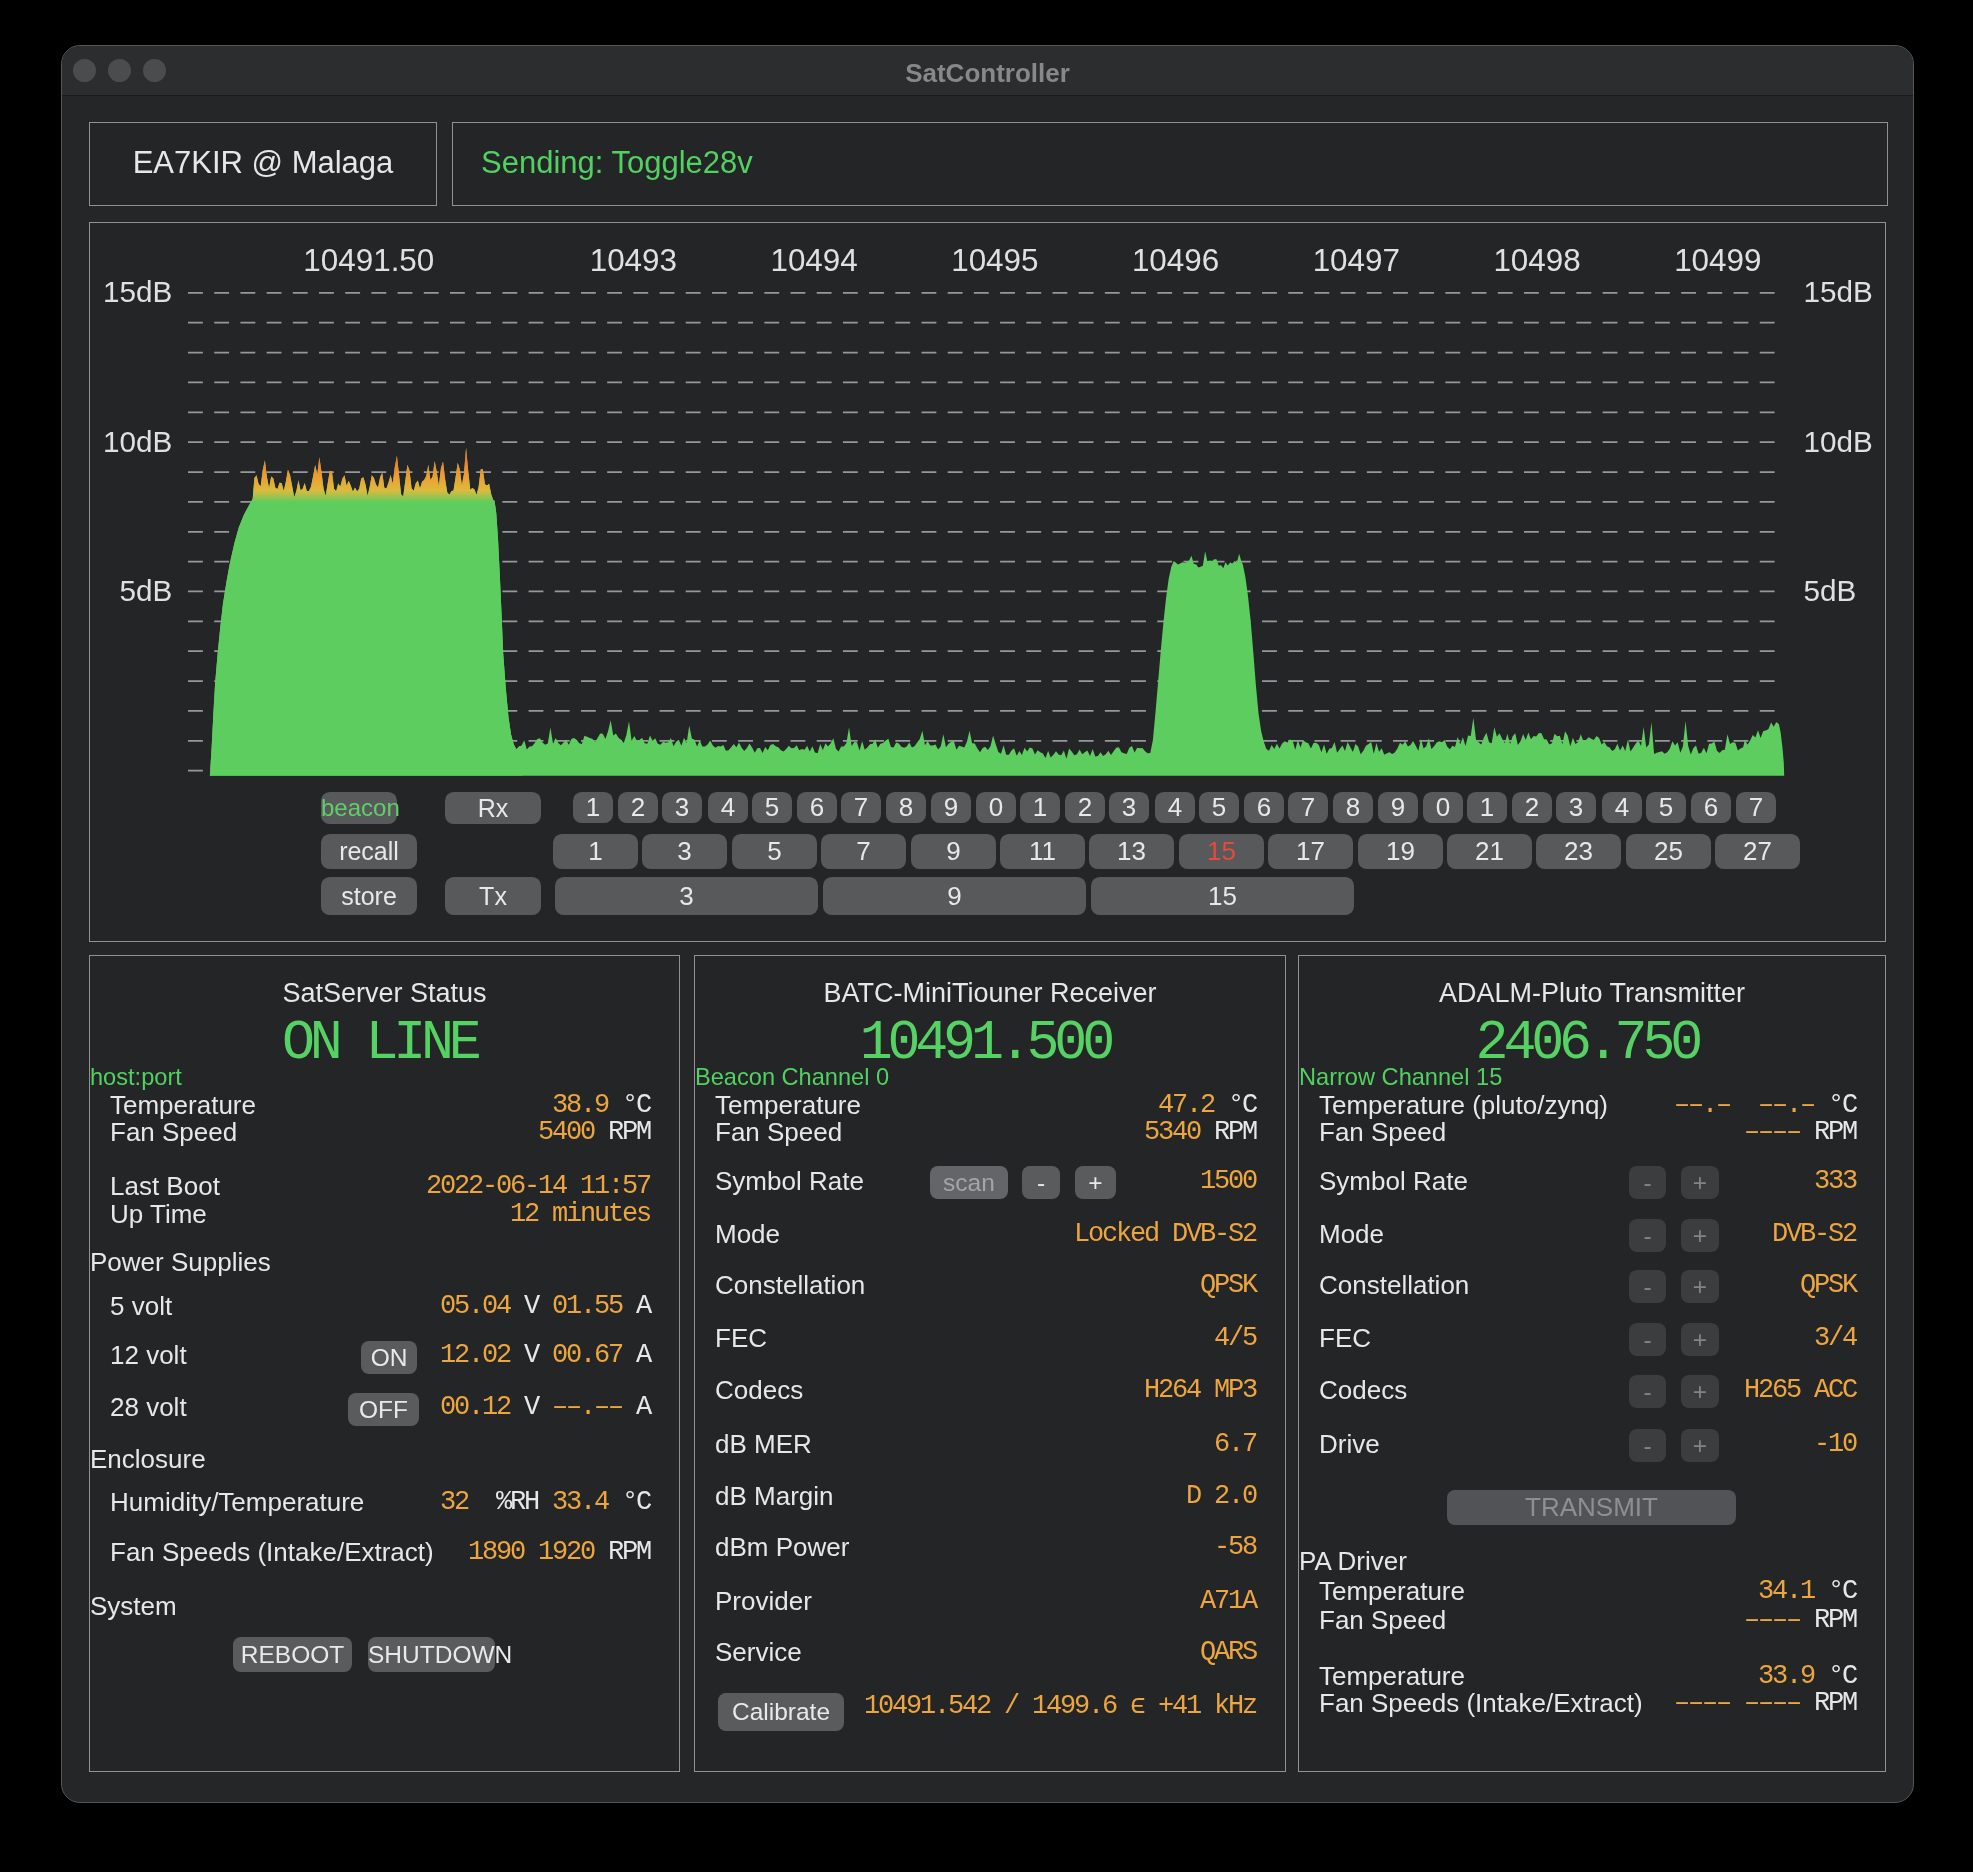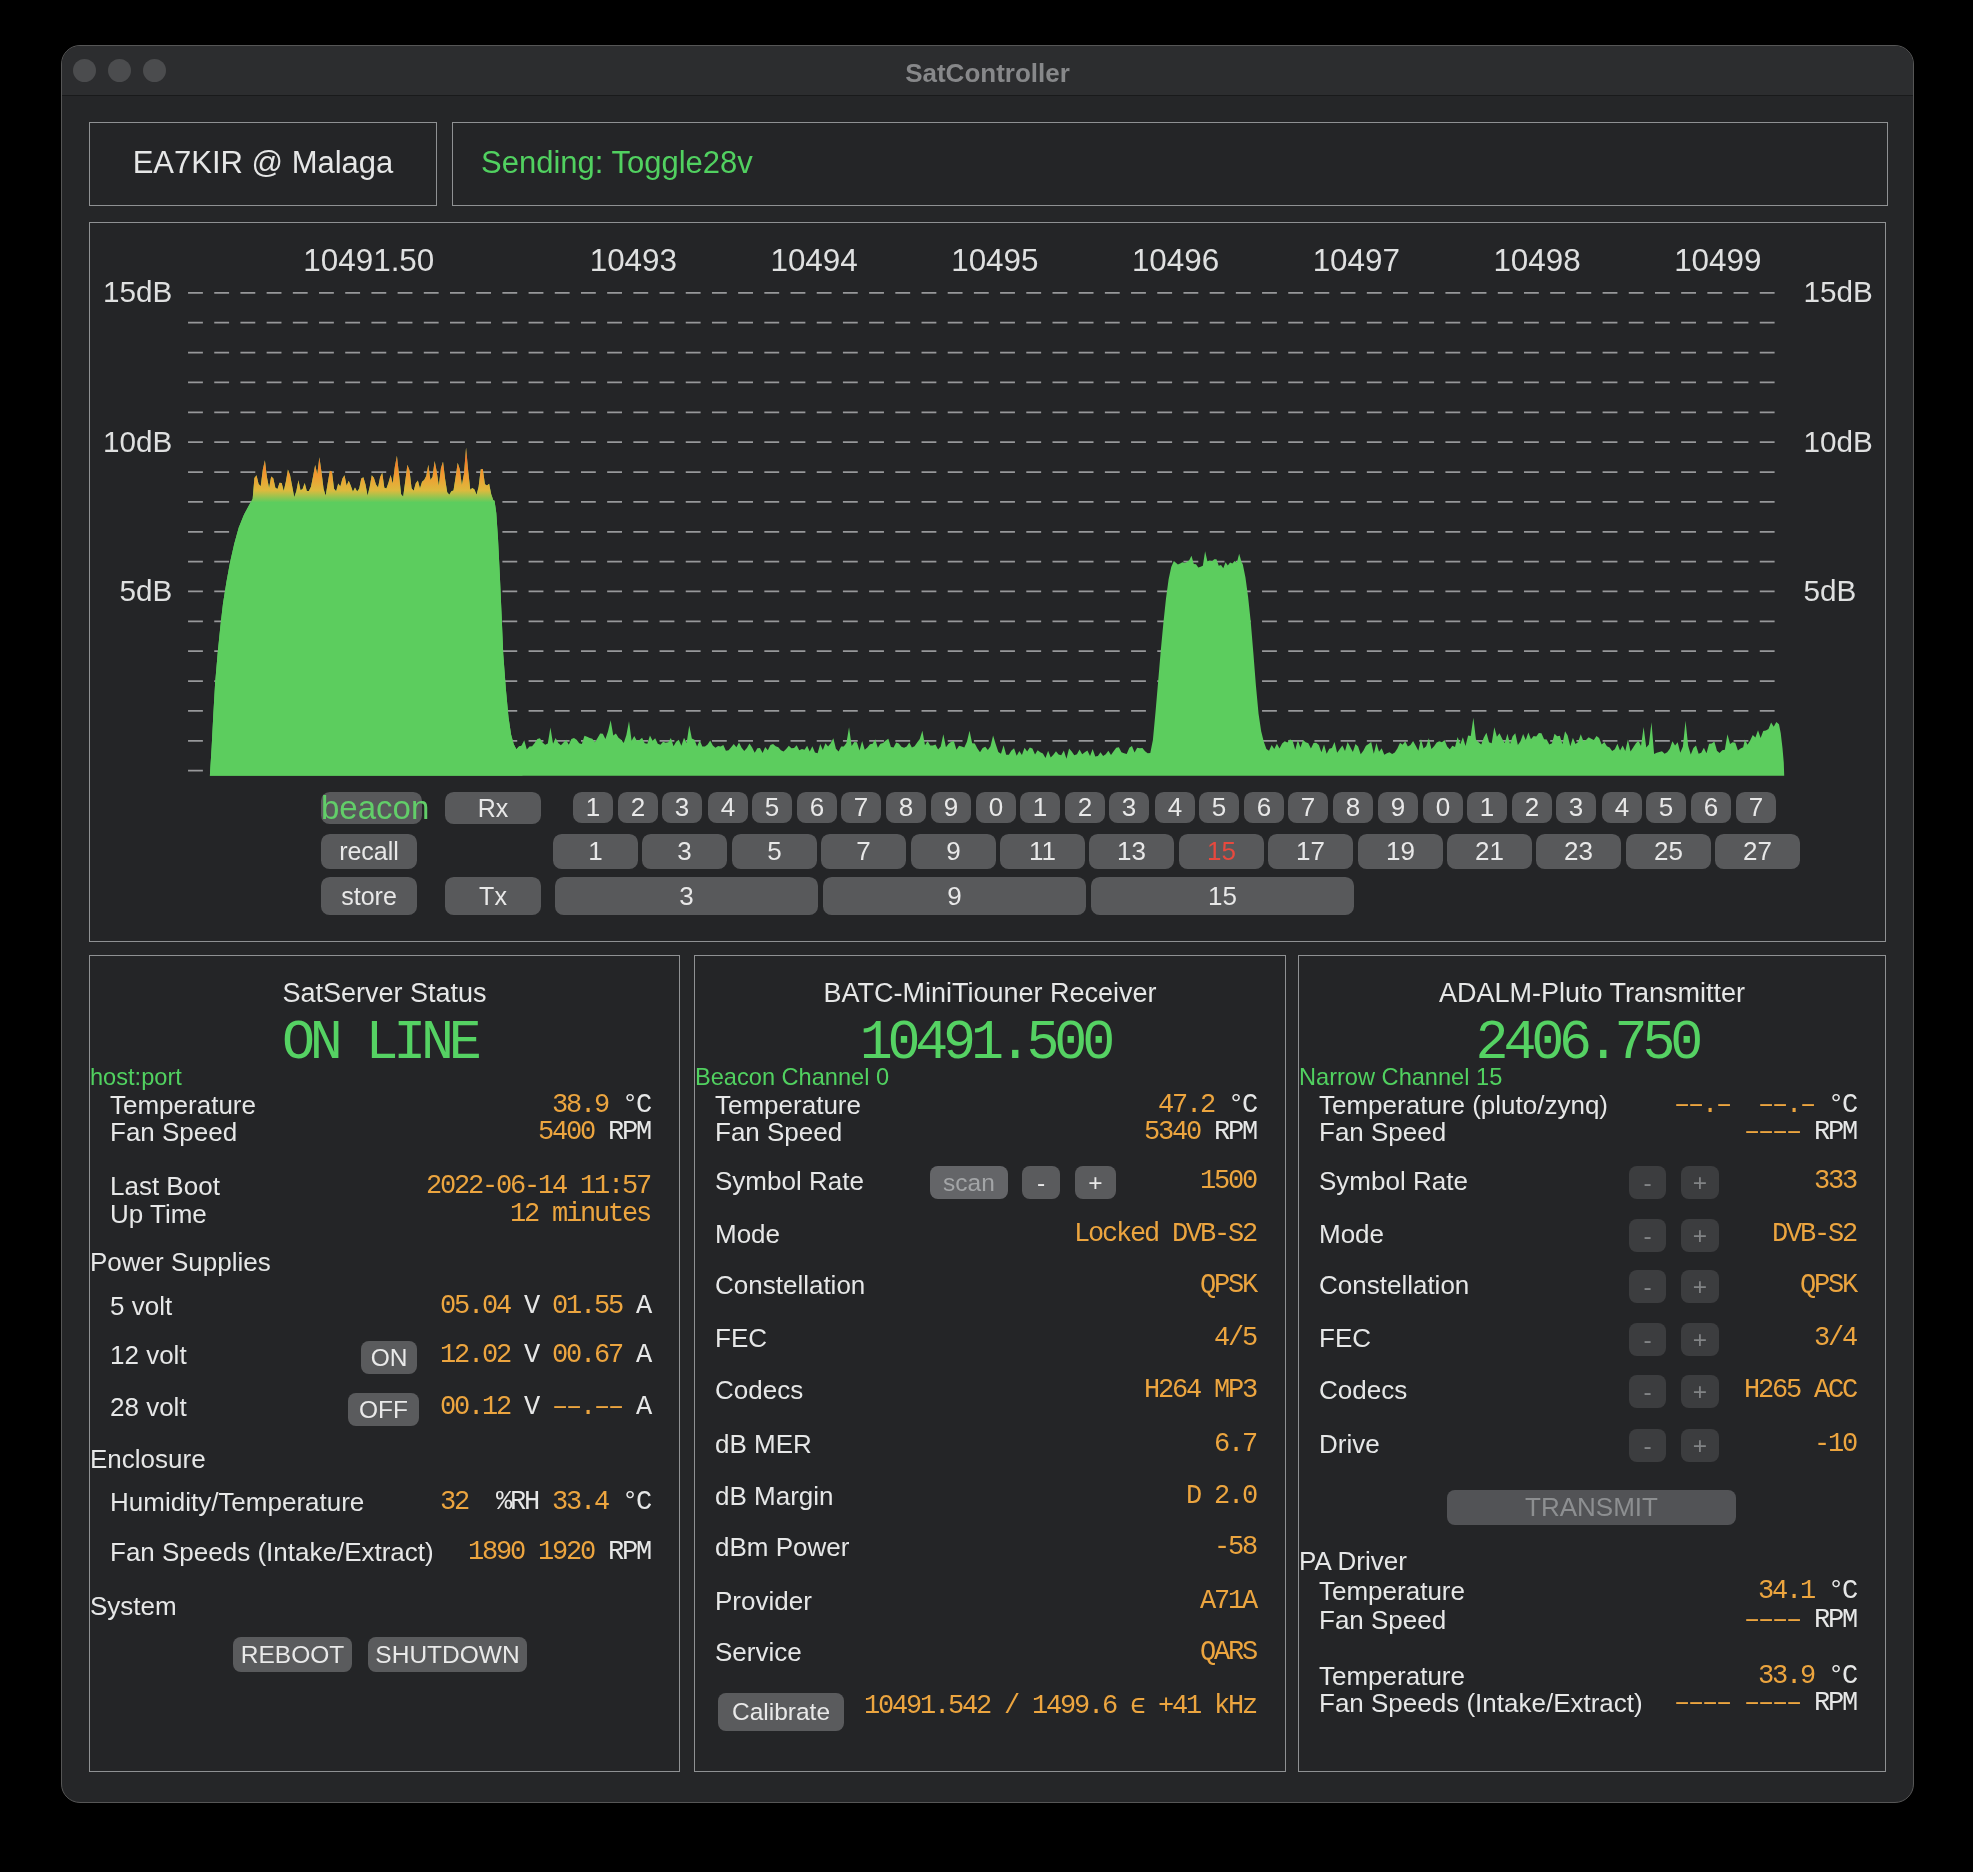--- a/index.html
+++ b/index.html
@@ -103,21 +103,21 @@
           <stop offset="0.74" stop-color="#dcba3e"></stop>
           <stop offset="1" stop-color="#5ccd5e"></stop>
         </linearGradient>
         <clipPath id="topclip">
             <rect x="130" y="0" width="365" height="633"></rect>
           </clipPath>
       </defs>
       <path d="M137,633 L137,633 L139,601 L141,562 L143,527 L146,492 L149,462 L152,436 L156,411 L160,389 L165,367 L170,349 L176,334 L182,323 L186,316 L188.0,292.1 L190.4,288.8 L192.8,299.0 L195.2,301.6 L197.6,282.5 L200.0,271.6 L202.4,291.3 L204.8,303.6 L207.2,290.3 L209.6,292.4 L212.0,303.3 L214.4,304.5 L216.8,297.4 L219.2,297.9 L221.6,307.0 L224.0,296.3 L226.4,282.4 L228.8,288.5 L231.2,301.2 L233.6,314.1 L236.0,307.3 L238.4,294.7 L240.8,306.0 L243.2,304.6 L245.6,297.9 L248.0,307.0 L250.4,306.9 L252.8,302.1 L255.2,290.0 L257.6,277.1 L260.0,287.4 L262.4,268.2 L264.8,284.9 L267.2,304.3 L269.6,312.3 L272.0,297.7 L274.4,283.8 L276.8,284.5 L279.2,304.4 L281.6,307.1 L284.0,298.3 L286.4,301.7 L288.8,292.7 L291.2,288.8 L293.6,300.8 L296.0,295.1 L298.4,301.0 L300.8,307.8 L303.2,303.0 L305.6,307.4 L308.0,304.4 L310.4,292.7 L312.8,291.1 L315.2,299.6 L317.6,312.3 L320.0,302.3 L322.4,288.8 L324.8,291.7 L327.2,299.5 L329.6,303.0 L332.0,291.0 L334.4,286.0 L336.8,303.3 L339.2,304.1 L341.6,297.2 L344.0,288.6 L346.4,298.3 L348.8,279.3 L351.2,266.5 L353.6,288.1 L356.0,310.6 L358.4,313.6 L360.8,295.2 L363.2,276.8 L365.6,283.2 L368.0,303.9 L370.4,306.7 L372.8,298.1 L375.2,295.0 L377.6,304.2 L380.0,296.4 L382.4,294.4 L384.8,289.8 L387.2,276.8 L389.6,294.4 L392.0,290.6 L394.4,272.5 L396.8,284.5 L399.2,301.0 L401.6,280.8 L404.0,273.1 L406.4,293.2 L408.8,308.4 L411.2,311.1 L413.6,307.1 L416.0,306.4 L418.4,291.1 L420.8,274.7 L423.2,282.1 L425.6,300.1 L428.0,287.2 L430.4,257.1 L432.8,283.5 L435.2,305.4 L437.6,303.4 L440.0,305.2 L442.4,311.2 L444.8,302.1 L447.2,282.1 L449.6,281.6 L452.0,299.1 L454.4,300.6 L456.8,298.6 L459.2,310.6 L461.6,317.5 L463,318 L465,332 L467,362 L469,402 L471,447 L473,494 L476,534 L479,566 L482,586 L485,597 L488.0,602.6 L491.0,599.5 L494.0,598.7 L497.0,592.4 L500.0,603.0 L503.0,599.6 L506.0,599.3 L509.0,595.5 L512.0,590.9 L515.0,590.0 L518.0,595.1 L521.0,597.4 L524.0,596.1 L527.0,577.9 L530.0,596.3 L533.0,589.9 L536.0,595.5 L539.0,598.0 L542.0,595.0 L545.0,591.9 L548.0,597.5 L551.0,590.9 L554.0,589.8 L557.0,591.8 L560.0,595.8 L563.0,596.8 L566.0,587.2 L569.0,588.3 L572.0,589.8 L575.0,590.6 L578.0,594.7 L581.0,589.9 L584.0,584.7 L587.0,584.8 L590.0,591.0 L593.0,582.0 L596.0,569.6 L599.0,586.9 L602.0,584.6 L605.0,589.4 L608.0,591.9 L611.0,595.6 L614.0,586.5 L617.0,570.7 L620.0,592.9 L623.0,587.6 L626.0,592.9 L629.0,592.0 L632.0,589.5 L635.0,595.8 L638.0,596.3 L641.0,586.8 L644.0,593.0 L647.0,590.2 L650.0,596.4 L653.0,597.5 L656.0,594.2 L659.0,595.3 L662.0,594.6 L665.0,589.7 L668.0,599.2 L671.0,594.2 L674.0,591.9 L677.0,598.6 L680.0,589.6 L683.0,595.5 L686.0,575.4 L689.0,590.3 L692.0,591.9 L695.0,599.6 L698.0,592.3 L701.0,599.5 L704.0,599.4 L707.0,597.3 L710.0,592.8 L713.0,598.3 L716.0,601.1 L719.0,598.9 L722.0,599.6 L725.0,597.8 L728.0,604.3 L731.0,603.9 L734.0,600.3 L737.0,596.6 L740.0,600.5 L743.0,595.0 L746.0,601.1 L749.0,604.7 L752.0,601.2 L755.0,596.2 L758.0,600.6 L761.0,606.8 L764.0,601.6 L767.0,601.2 L770.0,606.9 L773.0,600.0 L776.0,603.7 L779.0,597.9 L782.0,596.7 L785.0,599.2 L788.0,600.3 L791.0,603.9 L794.0,605.2 L797.0,602.5 L800.0,598.8 L803.0,601.6 L806.0,601.2 L809.0,598.1 L812.0,603.7 L815.0,602.4 L818.0,603.3 L821.0,598.6 L824.0,605.4 L827.0,599.3 L830.0,606.5 L833.0,607.2 L836.0,596.7 L839.0,603.6 L842.0,595.9 L845.0,599.6 L848.0,595.8 L851.0,590.0 L854.0,602.1 L857.0,605.4 L860.0,599.6 L863.0,599.4 L866.0,595.4 L869.0,577.6 L872.0,598.9 L875.0,594.3 L878.0,594.8 L881.0,604.0 L884.0,593.1 L887.0,603.2 L890.0,600.8 L893.0,597.0 L896.0,596.4 L899.0,591.3 L902.0,601.1 L905.0,596.3 L908.0,595.6 L911.0,592.6 L914.0,590.7 L917.0,600.0 L920.0,600.6 L923.0,595.1 L926.0,596.2 L929.0,599.8 L932.0,601.0 L935.0,599.4 L938.0,594.9 L941.0,600.6 L944.0,599.3 L947.0,595.0 L950.0,591.0 L953.0,581.6 L956.0,598.0 L959.0,593.2 L962.0,598.5 L965.0,598.5 L968.0,597.2 L971.0,602.9 L974.0,599.5 L977.0,585.6 L980.0,600.3 L983.0,596.4 L986.0,594.2 L989.0,593.2 L992.0,603.2 L995.0,598.6 L998.0,599.6 L1001.0,600.7 L1004.0,594.2 L1007.0,581.5 L1010.0,595.8 L1013.0,596.2 L1016.0,601.8 L1019.0,606.1 L1022.0,601.3 L1025.0,599.7 L1028.0,603.5 L1031.0,599.3 L1034.0,586.9 L1037.0,597.1 L1040.0,605.9 L1043.0,607.9 L1046.0,598.1 L1049.0,609.1 L1052.0,608.9 L1055.0,604.1 L1058.0,601.5 L1061.0,610.1 L1064.0,604.8 L1067.0,609.2 L1070.0,601.1 L1073.0,605.4 L1076.0,600.8 L1079.0,601.8 L1082.0,608.6 L1085.0,603.9 L1088.0,606.0 L1091.0,607.5 L1094.0,612.7 L1097.0,604.3 L1100.0,612.2 L1103.0,609.1 L1106.0,605.0 L1109.0,608.6 L1112.0,609.5 L1115.0,604.2 L1118.0,613.7 L1121.0,601.8 L1124.0,605.2 L1127.0,609.5 L1130.0,608.5 L1133.0,602.9 L1136.0,608.5 L1139.0,606.2 L1142.0,604.2 L1145.0,610.5 L1148.0,602.3 L1151.0,611.0 L1154.0,610.4 L1157.0,606.1 L1160.0,610.5 L1163.0,608.5 L1166.0,604.3 L1169.0,609.2 L1172.0,605.1 L1175.0,600.9 L1178.0,600.4 L1181.0,606.0 L1184.0,607.2 L1187.0,608.0 L1190.0,601.0 L1193.0,599.1 L1196.0,606.5 L1199.0,600.9 L1202.0,601.5 L1205.0,601.3 L1208.0,605.1 L1211.0,607.3 L1214.0,607.0 L1217,592 L1220,560 L1223,525 L1226,490 L1229,458 L1232,430 L1235,408 L1238,394 L1241,387 L1243.0,388.8 L1245.6,391.0 L1248.2,390.0 L1250.8,388.4 L1253.4,389.5 L1256.0,388.1 L1258.6,386.1 L1261.2,381.1 L1263.8,390.4 L1266.4,390.9 L1269.0,394.4 L1271.6,393.8 L1274.2,392.6 L1276.8,375.9 L1279.4,387.3 L1282.0,386.5 L1284.6,387.6 L1287.2,385.0 L1289.8,385.1 L1292.4,392.5 L1295.0,391.6 L1297.6,395.4 L1300.2,388.5 L1302.8,392.3 L1305.4,388.8 L1308.0,389.9 L1310.6,387.1 L1313.2,388.8 L1315.8,378.8 L1318.4,388.0 L1320,391 L1323,406 L1326,428 L1329,456 L1332,492 L1335,530 L1338,562 L1341,582 L1344,594 L1347.0,602.3 L1350.0,604.5 L1353.0,597.7 L1356.0,602.3 L1359.0,596.4 L1362.0,601.7 L1365.0,596.0 L1368.0,593.5 L1371.0,595.1 L1374.0,591.6 L1377.0,592.6 L1380.0,603.4 L1383.0,592.2 L1386.0,600.8 L1389.0,592.2 L1392.0,594.8 L1395.0,595.8 L1398.0,601.7 L1401.0,595.4 L1404.0,595.3 L1407.0,597.7 L1410.0,606.0 L1413.0,597.3 L1416.0,607.9 L1419.0,602.2 L1422.0,601.3 L1425.0,594.5 L1428.0,606.6 L1431.0,602.3 L1434.0,598.4 L1437.0,604.6 L1440.0,594.3 L1443.0,600.2 L1446.0,605.7 L1449.0,596.8 L1452.0,599.5 L1455.0,608.3 L1458.0,604.5 L1461.0,598.6 L1464.0,596.7 L1467.0,594.3 L1470.0,607.7 L1473.0,595.4 L1476.0,605.5 L1479.0,601.6 L1482.0,609.1 L1485.0,607.4 L1488.0,606.1 L1491.0,608.0 L1494.0,606.4 L1497.0,601.7 L1500.0,595.3 L1503.0,597.6 L1506.0,593.6 L1509.0,599.6 L1512.0,597.7 L1515.0,593.3 L1518.0,598.8 L1521.0,604.4 L1524.0,591.0 L1527.0,601.9 L1530.0,599.3 L1533.0,590.1 L1536.0,602.5 L1539.0,599.2 L1542.0,595.1 L1545.0,593.5 L1548.0,594.7 L1551.0,592.2 L1554.0,599.5 L1557.0,602.6 L1560.0,598.8 L1563.0,600.1 L1566.0,588.8 L1569.0,597.1 L1572.0,588.9 L1575.0,599.1 L1578.0,586.8 L1581.0,587.6 L1584.0,566.6 L1587.0,591.4 L1590.0,594.7 L1593.0,597.2 L1596.0,589.2 L1599.0,583.9 L1602.0,594.6 L1605.0,595.9 L1608.0,577.5 L1611.0,588.4 L1614.0,584.4 L1617.0,590.8 L1620.0,595.7 L1623.0,584.9 L1626.0,596.7 L1629.0,587.8 L1632.0,584.4 L1635.0,597.9 L1638.0,593.5 L1641.0,585.2 L1644.0,592.1 L1647.0,583.4 L1650.0,591.3 L1653.0,587.4 L1656.0,588.0 L1659.0,584.2 L1662.0,584.5 L1665.0,591.1 L1668.0,591.5 L1671.0,597.3 L1674.0,595.9 L1677.0,585.0 L1680.0,587.8 L1683.0,587.3 L1686.0,596.9 L1689.0,582.1 L1692.0,586.9 L1695.0,599.3 L1698.0,589.4 L1701.0,596.6 L1704.0,594.5 L1707.0,585.6 L1710.0,593.1 L1713.0,592.1 L1716.0,588.9 L1719.0,590.7 L1722.0,592.1 L1725.0,587.6 L1728.0,589.7 L1731.0,597.2 L1734.0,594.5 L1737.0,599.3 L1740.0,600.6 L1743.0,604.8 L1746.0,602.8 L1749.0,596.4 L1752.0,604.2 L1755.0,598.4 L1758.0,604.7 L1761.0,591.4 L1764.0,605.2 L1767.0,600.6 L1770.0,596.2 L1773.0,592.6 L1776.0,598.9 L1779.0,577.2 L1782.0,600.6 L1785.0,597.3 L1788.0,571.7 L1791.0,608.2 L1794.0,606.7 L1797.0,605.9 L1800.0,605.1 L1803.0,607.7 L1806.0,606.0 L1809.0,602.0 L1812.0,593.5 L1815.0,598.4 L1818.0,594.6 L1821.0,606.7 L1824.0,599.4 L1827.0,570.0 L1830.0,598.6 L1833.0,608.6 L1836.0,601.2 L1839.0,598.3 L1842.0,607.8 L1845.0,606.8 L1848.0,600.9 L1851.0,607.3 L1854.0,596.3 L1857.0,596.0 L1860.0,593.7 L1863.0,604.3 L1866.0,607.0 L1869.0,603.8 L1872.0,603.4 L1875.0,585.6 L1878.0,596.8 L1881.0,594.8 L1884.0,595.3 L1887.0,604.0 L1890.0,601.7 L1893.0,600.4 L1895.0,591.6 L1898.0,597.5 L1901.0,592.7 L1904.0,586.4 L1907.0,589.1 L1910.0,580.8 L1913.0,589.9 L1916.0,581.7 L1919.0,581.1 L1922.0,579.5 L1925.0,572.0 L1928.0,577.0 L1931.0,571.6 L1934,574 L1936,584 L1938,601 L1939.5,618 L1940,633 L1940,633 Z" fill="#5ccd5e"></path>
       <path d="M137,633 L137,633 L139,601 L141,562 L143,527 L146,492 L149,462 L152,436 L156,411 L160,389 L165,367 L170,349 L176,334 L182,323 L186,316 L188.0,292.1 L190.4,288.8 L192.8,299.0 L195.2,301.6 L197.6,282.5 L200.0,271.6 L202.4,291.3 L204.8,303.6 L207.2,290.3 L209.6,292.4 L212.0,303.3 L214.4,304.5 L216.8,297.4 L219.2,297.9 L221.6,307.0 L224.0,296.3 L226.4,282.4 L228.8,288.5 L231.2,301.2 L233.6,314.1 L236.0,307.3 L238.4,294.7 L240.8,306.0 L243.2,304.6 L245.6,297.9 L248.0,307.0 L250.4,306.9 L252.8,302.1 L255.2,290.0 L257.6,277.1 L260.0,287.4 L262.4,268.2 L264.8,284.9 L267.2,304.3 L269.6,312.3 L272.0,297.7 L274.4,283.8 L276.8,284.5 L279.2,304.4 L281.6,307.1 L284.0,298.3 L286.4,301.7 L288.8,292.7 L291.2,288.8 L293.6,300.8 L296.0,295.1 L298.4,301.0 L300.8,307.8 L303.2,303.0 L305.6,307.4 L308.0,304.4 L310.4,292.7 L312.8,291.1 L315.2,299.6 L317.6,312.3 L320.0,302.3 L322.4,288.8 L324.8,291.7 L327.2,299.5 L329.6,303.0 L332.0,291.0 L334.4,286.0 L336.8,303.3 L339.2,304.1 L341.6,297.2 L344.0,288.6 L346.4,298.3 L348.8,279.3 L351.2,266.5 L353.6,288.1 L356.0,310.6 L358.4,313.6 L360.8,295.2 L363.2,276.8 L365.6,283.2 L368.0,303.9 L370.4,306.7 L372.8,298.1 L375.2,295.0 L377.6,304.2 L380.0,296.4 L382.4,294.4 L384.8,289.8 L387.2,276.8 L389.6,294.4 L392.0,290.6 L394.4,272.5 L396.8,284.5 L399.2,301.0 L401.6,280.8 L404.0,273.1 L406.4,293.2 L408.8,308.4 L411.2,311.1 L413.6,307.1 L416.0,306.4 L418.4,291.1 L420.8,274.7 L423.2,282.1 L425.6,300.1 L428.0,287.2 L430.4,257.1 L432.8,283.5 L435.2,305.4 L437.6,303.4 L440.0,305.2 L442.4,311.2 L444.8,302.1 L447.2,282.1 L449.6,281.6 L452.0,299.1 L454.4,300.6 L456.8,298.6 L459.2,310.6 L461.6,317.5 L463,318 L465,332 L467,362 L469,402 L471,447 L473,494 L476,534 L479,566 L482,586 L485,597 L488.0,602.6 L491.0,599.5 L494.0,598.7 L497.0,592.4 L500.0,603.0 L503.0,599.6 L506.0,599.3 L509.0,595.5 L512.0,590.9 L515.0,590.0 L518.0,595.1 L521.0,597.4 L524.0,596.1 L527.0,577.9 L530.0,596.3 L533.0,589.9 L536.0,595.5 L539.0,598.0 L542.0,595.0 L545.0,591.9 L548.0,597.5 L551.0,590.9 L554.0,589.8 L557.0,591.8 L560.0,595.8 L563.0,596.8 L566.0,587.2 L569.0,588.3 L572.0,589.8 L575.0,590.6 L578.0,594.7 L581.0,589.9 L584.0,584.7 L587.0,584.8 L590.0,591.0 L593.0,582.0 L596.0,569.6 L599.0,586.9 L602.0,584.6 L605.0,589.4 L608.0,591.9 L611.0,595.6 L614.0,586.5 L617.0,570.7 L620.0,592.9 L623.0,587.6 L626.0,592.9 L629.0,592.0 L632.0,589.5 L635.0,595.8 L638.0,596.3 L641.0,586.8 L644.0,593.0 L647.0,590.2 L650.0,596.4 L653.0,597.5 L656.0,594.2 L659.0,595.3 L662.0,594.6 L665.0,589.7 L668.0,599.2 L671.0,594.2 L674.0,591.9 L677.0,598.6 L680.0,589.6 L683.0,595.5 L686.0,575.4 L689.0,590.3 L692.0,591.9 L695.0,599.6 L698.0,592.3 L701.0,599.5 L704.0,599.4 L707.0,597.3 L710.0,592.8 L713.0,598.3 L716.0,601.1 L719.0,598.9 L722.0,599.6 L725.0,597.8 L728.0,604.3 L731.0,603.9 L734.0,600.3 L737.0,596.6 L740.0,600.5 L743.0,595.0 L746.0,601.1 L749.0,604.7 L752.0,601.2 L755.0,596.2 L758.0,600.6 L761.0,606.8 L764.0,601.6 L767.0,601.2 L770.0,606.9 L773.0,600.0 L776.0,603.7 L779.0,597.9 L782.0,596.7 L785.0,599.2 L788.0,600.3 L791.0,603.9 L794.0,605.2 L797.0,602.5 L800.0,598.8 L803.0,601.6 L806.0,601.2 L809.0,598.1 L812.0,603.7 L815.0,602.4 L818.0,603.3 L821.0,598.6 L824.0,605.4 L827.0,599.3 L830.0,606.5 L833.0,607.2 L836.0,596.7 L839.0,603.6 L842.0,595.9 L845.0,599.6 L848.0,595.8 L851.0,590.0 L854.0,602.1 L857.0,605.4 L860.0,599.6 L863.0,599.4 L866.0,595.4 L869.0,577.6 L872.0,598.9 L875.0,594.3 L878.0,594.8 L881.0,604.0 L884.0,593.1 L887.0,603.2 L890.0,600.8 L893.0,597.0 L896.0,596.4 L899.0,591.3 L902.0,601.1 L905.0,596.3 L908.0,595.6 L911.0,592.6 L914.0,590.7 L917.0,600.0 L920.0,600.6 L923.0,595.1 L926.0,596.2 L929.0,599.8 L932.0,601.0 L935.0,599.4 L938.0,594.9 L941.0,600.6 L944.0,599.3 L947.0,595.0 L950.0,591.0 L953.0,581.6 L956.0,598.0 L959.0,593.2 L962.0,598.5 L965.0,598.5 L968.0,597.2 L971.0,602.9 L974.0,599.5 L977.0,585.6 L980.0,600.3 L983.0,596.4 L986.0,594.2 L989.0,593.2 L992.0,603.2 L995.0,598.6 L998.0,599.6 L1001.0,600.7 L1004.0,594.2 L1007.0,581.5 L1010.0,595.8 L1013.0,596.2 L1016.0,601.8 L1019.0,606.1 L1022.0,601.3 L1025.0,599.7 L1028.0,603.5 L1031.0,599.3 L1034.0,586.9 L1037.0,597.1 L1040.0,605.9 L1043.0,607.9 L1046.0,598.1 L1049.0,609.1 L1052.0,608.9 L1055.0,604.1 L1058.0,601.5 L1061.0,610.1 L1064.0,604.8 L1067.0,609.2 L1070.0,601.1 L1073.0,605.4 L1076.0,600.8 L1079.0,601.8 L1082.0,608.6 L1085.0,603.9 L1088.0,606.0 L1091.0,607.5 L1094.0,612.7 L1097.0,604.3 L1100.0,612.2 L1103.0,609.1 L1106.0,605.0 L1109.0,608.6 L1112.0,609.5 L1115.0,604.2 L1118.0,613.7 L1121.0,601.8 L1124.0,605.2 L1127.0,609.5 L1130.0,608.5 L1133.0,602.9 L1136.0,608.5 L1139.0,606.2 L1142.0,604.2 L1145.0,610.5 L1148.0,602.3 L1151.0,611.0 L1154.0,610.4 L1157.0,606.1 L1160.0,610.5 L1163.0,608.5 L1166.0,604.3 L1169.0,609.2 L1172.0,605.1 L1175.0,600.9 L1178.0,600.4 L1181.0,606.0 L1184.0,607.2 L1187.0,608.0 L1190.0,601.0 L1193.0,599.1 L1196.0,606.5 L1199.0,600.9 L1202.0,601.5 L1205.0,601.3 L1208.0,605.1 L1211.0,607.3 L1214.0,607.0 L1217,592 L1220,560 L1223,525 L1226,490 L1229,458 L1232,430 L1235,408 L1238,394 L1241,387 L1243.0,388.8 L1245.6,391.0 L1248.2,390.0 L1250.8,388.4 L1253.4,389.5 L1256.0,388.1 L1258.6,386.1 L1261.2,381.1 L1263.8,390.4 L1266.4,390.9 L1269.0,394.4 L1271.6,393.8 L1274.2,392.6 L1276.8,375.9 L1279.4,387.3 L1282.0,386.5 L1284.6,387.6 L1287.2,385.0 L1289.8,385.1 L1292.4,392.5 L1295.0,391.6 L1297.6,395.4 L1300.2,388.5 L1302.8,392.3 L1305.4,388.8 L1308.0,389.9 L1310.6,387.1 L1313.2,388.8 L1315.8,378.8 L1318.4,388.0 L1320,391 L1323,406 L1326,428 L1329,456 L1332,492 L1335,530 L1338,562 L1341,582 L1344,594 L1347.0,602.3 L1350.0,604.5 L1353.0,597.7 L1356.0,602.3 L1359.0,596.4 L1362.0,601.7 L1365.0,596.0 L1368.0,593.5 L1371.0,595.1 L1374.0,591.6 L1377.0,592.6 L1380.0,603.4 L1383.0,592.2 L1386.0,600.8 L1389.0,592.2 L1392.0,594.8 L1395.0,595.8 L1398.0,601.7 L1401.0,595.4 L1404.0,595.3 L1407.0,597.7 L1410.0,606.0 L1413.0,597.3 L1416.0,607.9 L1419.0,602.2 L1422.0,601.3 L1425.0,594.5 L1428.0,606.6 L1431.0,602.3 L1434.0,598.4 L1437.0,604.6 L1440.0,594.3 L1443.0,600.2 L1446.0,605.7 L1449.0,596.8 L1452.0,599.5 L1455.0,608.3 L1458.0,604.5 L1461.0,598.6 L1464.0,596.7 L1467.0,594.3 L1470.0,607.7 L1473.0,595.4 L1476.0,605.5 L1479.0,601.6 L1482.0,609.1 L1485.0,607.4 L1488.0,606.1 L1491.0,608.0 L1494.0,606.4 L1497.0,601.7 L1500.0,595.3 L1503.0,597.6 L1506.0,593.6 L1509.0,599.6 L1512.0,597.7 L1515.0,593.3 L1518.0,598.8 L1521.0,604.4 L1524.0,591.0 L1527.0,601.9 L1530.0,599.3 L1533.0,590.1 L1536.0,602.5 L1539.0,599.2 L1542.0,595.1 L1545.0,593.5 L1548.0,594.7 L1551.0,592.2 L1554.0,599.5 L1557.0,602.6 L1560.0,598.8 L1563.0,600.1 L1566.0,588.8 L1569.0,597.1 L1572.0,588.9 L1575.0,599.1 L1578.0,586.8 L1581.0,587.6 L1584.0,566.6 L1587.0,591.4 L1590.0,594.7 L1593.0,597.2 L1596.0,589.2 L1599.0,583.9 L1602.0,594.6 L1605.0,595.9 L1608.0,577.5 L1611.0,588.4 L1614.0,584.4 L1617.0,590.8 L1620.0,595.7 L1623.0,584.9 L1626.0,596.7 L1629.0,587.8 L1632.0,584.4 L1635.0,597.9 L1638.0,593.5 L1641.0,585.2 L1644.0,592.1 L1647.0,583.4 L1650.0,591.3 L1653.0,587.4 L1656.0,588.0 L1659.0,584.2 L1662.0,584.5 L1665.0,591.1 L1668.0,591.5 L1671.0,597.3 L1674.0,595.9 L1677.0,585.0 L1680.0,587.8 L1683.0,587.3 L1686.0,596.9 L1689.0,582.1 L1692.0,586.9 L1695.0,599.3 L1698.0,589.4 L1701.0,596.6 L1704.0,594.5 L1707.0,585.6 L1710.0,593.1 L1713.0,592.1 L1716.0,588.9 L1719.0,590.7 L1722.0,592.1 L1725.0,587.6 L1728.0,589.7 L1731.0,597.2 L1734.0,594.5 L1737.0,599.3 L1740.0,600.6 L1743.0,604.8 L1746.0,602.8 L1749.0,596.4 L1752.0,604.2 L1755.0,598.4 L1758.0,604.7 L1761.0,591.4 L1764.0,605.2 L1767.0,600.6 L1770.0,596.2 L1773.0,592.6 L1776.0,598.9 L1779.0,577.2 L1782.0,600.6 L1785.0,597.3 L1788.0,571.7 L1791.0,608.2 L1794.0,606.7 L1797.0,605.9 L1800.0,605.1 L1803.0,607.7 L1806.0,606.0 L1809.0,602.0 L1812.0,593.5 L1815.0,598.4 L1818.0,594.6 L1821.0,606.7 L1824.0,599.4 L1827.0,570.0 L1830.0,598.6 L1833.0,608.6 L1836.0,601.2 L1839.0,598.3 L1842.0,607.8 L1845.0,606.8 L1848.0,600.9 L1851.0,607.3 L1854.0,596.3 L1857.0,596.0 L1860.0,593.7 L1863.0,604.3 L1866.0,607.0 L1869.0,603.8 L1872.0,603.4 L1875.0,585.6 L1878.0,596.8 L1881.0,594.8 L1884.0,595.3 L1887.0,604.0 L1890.0,601.7 L1893.0,600.4 L1895.0,591.6 L1898.0,597.5 L1901.0,592.7 L1904.0,586.4 L1907.0,589.1 L1910.0,580.8 L1913.0,589.9 L1916.0,581.7 L1919.0,581.1 L1922.0,579.5 L1925.0,572.0 L1928.0,577.0 L1931.0,571.6 L1934,574 L1936,584 L1938,601 L1939.5,618 L1940,633 L1940,633 Z" fill="url(#hot)" clip-path="url(#topclip)"></path>
     </svg>
-    <div class="btn" id="beacon" style="left:231px;top:569px;width:101px;height:32px;line-height:32px;font-size:33px">beacon</div>
+    <div class="btn" id="beacon" style="left:231px;top:569px;width:76px;height:32px;line-height:32px;font-size:24px">beacon</div>
     <div class="btn" style="left:355px;top:569px;width:96px;height:32px;line-height:32px;font-size:25px">Rx</div>
 <div class="btn num" style="left:483px;top:569px;width:40px;height:31px;line-height:31px">1</div>
 <div class="btn num" style="left:528px;top:569px;width:40px;height:31px;line-height:31px">2</div>
 <div class="btn num" style="left:572px;top:569px;width:40px;height:31px;line-height:31px">3</div>
 <div class="btn num" style="left:618px;top:569px;width:40px;height:31px;line-height:31px">4</div>
 <div class="btn num" style="left:662px;top:569px;width:40px;height:31px;line-height:31px">5</div>
 <div class="btn num" style="left:707px;top:569px;width:40px;height:31px;line-height:31px">6</div>
 <div class="btn num" style="left:751px;top:569px;width:40px;height:31px;line-height:31px">7</div>
 <div class="btn num" style="left:796px;top:569px;width:40px;height:31px;line-height:31px">8</div>
 <div class="btn num" style="left:841px;top:569px;width:40px;height:31px;line-height:31px">9</div>
@@ -199,21 +199,21 @@
 <div class="row" style="top:531px">
         <span class="lab">Humidity/Temperature</span>
         <span class="val"><o>32</o>  <u>%RH</u> <o>33.4</o> <u>°C</u></span>
       </div>
 <div class="row" style="top:581px">
         <span class="lab">Fan Speeds (Intake/Extract)</span>
         <span class="val"><o>1890 1920</o> <u>RPM</u></span>
       </div>
 <div class="sec" style="top:635px">System</div>
 <div class="mbtn" style="left:143px;top:681px;width:119px;height:35px;line-height:35px">REBOOT</div>
-<div class="mbtn" style="left:278px;top:681px;width:159px;height:35px;line-height:35px">SHUTDOWN</div>
+<div class="mbtn" style="left:278px;top:681px;width:127px;height:35px;line-height:35px">SHUTDOWN</div>
   </div>
   <div class="panel" id="p2">
 <div class="ptitle" style="top:22px">BATC-MiniTiouner Receiver</div>
 <div class="bigval" style="top:57px">10491.500</div>
 <div class="gsub" style="top:107px">Beacon Channel 0</div>
 <div class="row" style="top:134px">
         <span class="lab">Temperature</span>
         <span class="val"><o>47.2</o> <u>°C</u></span>
       </div>
 <div class="row" style="top:161px">

